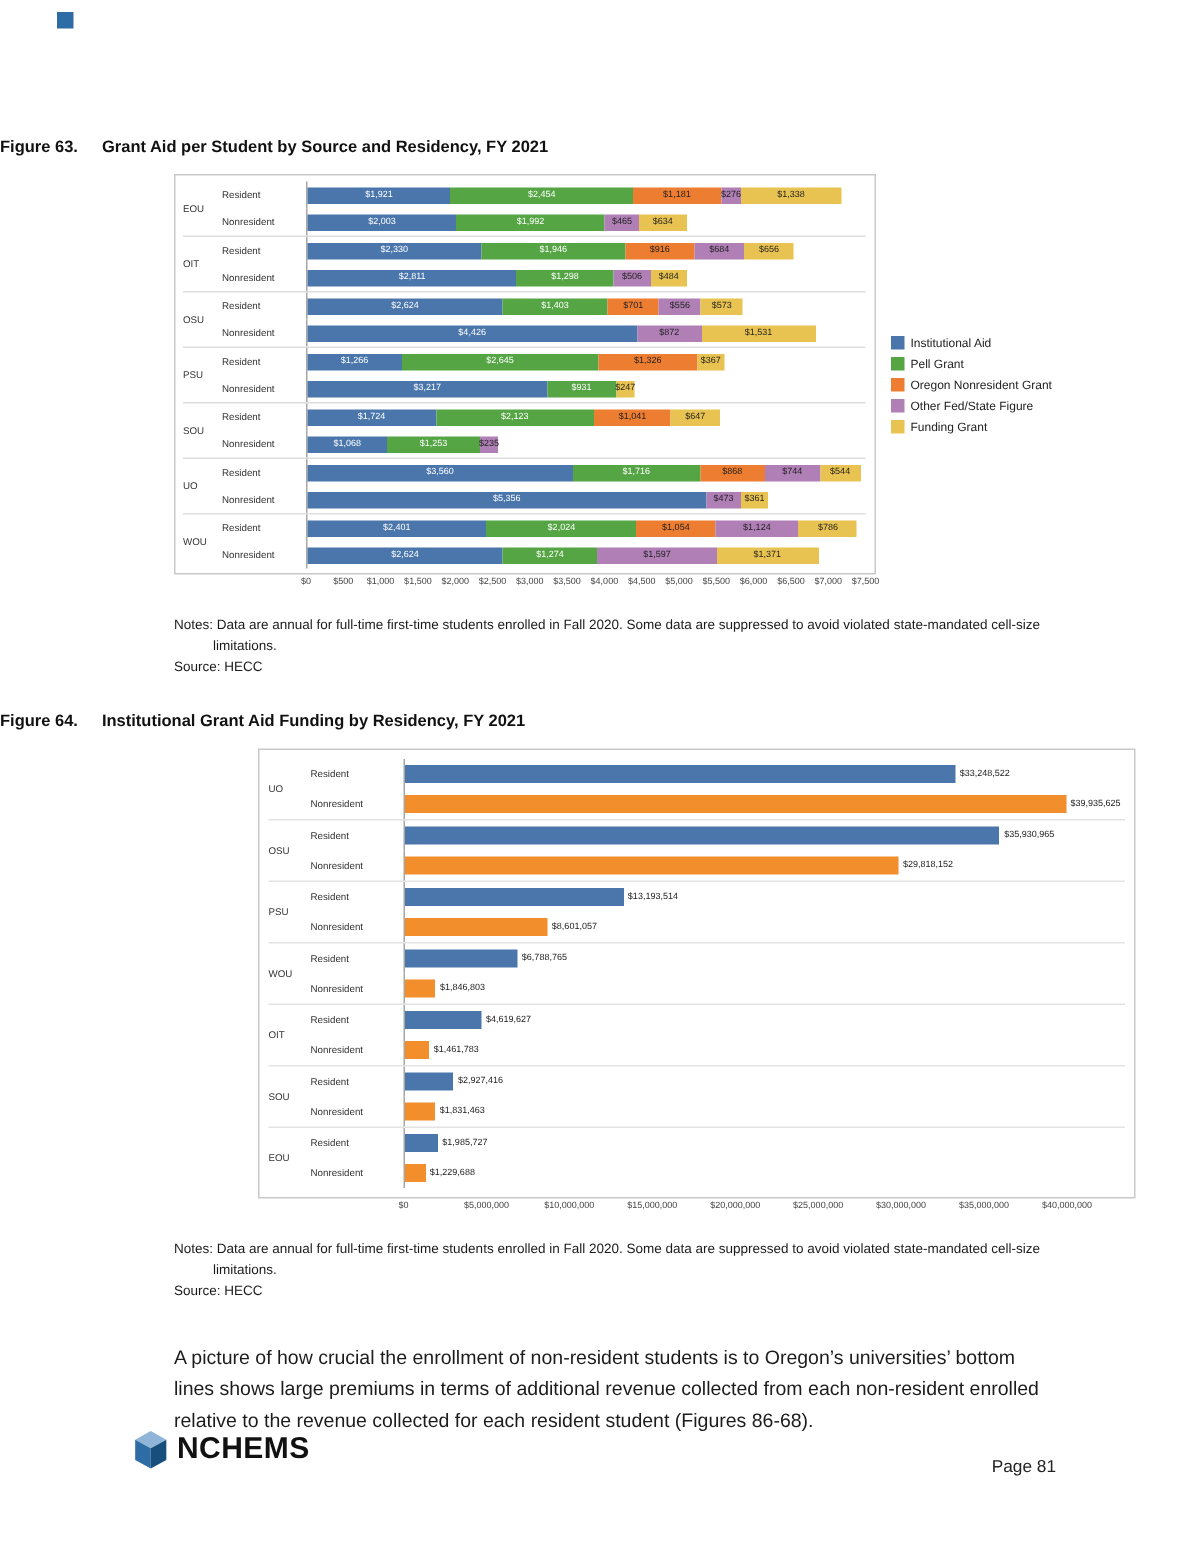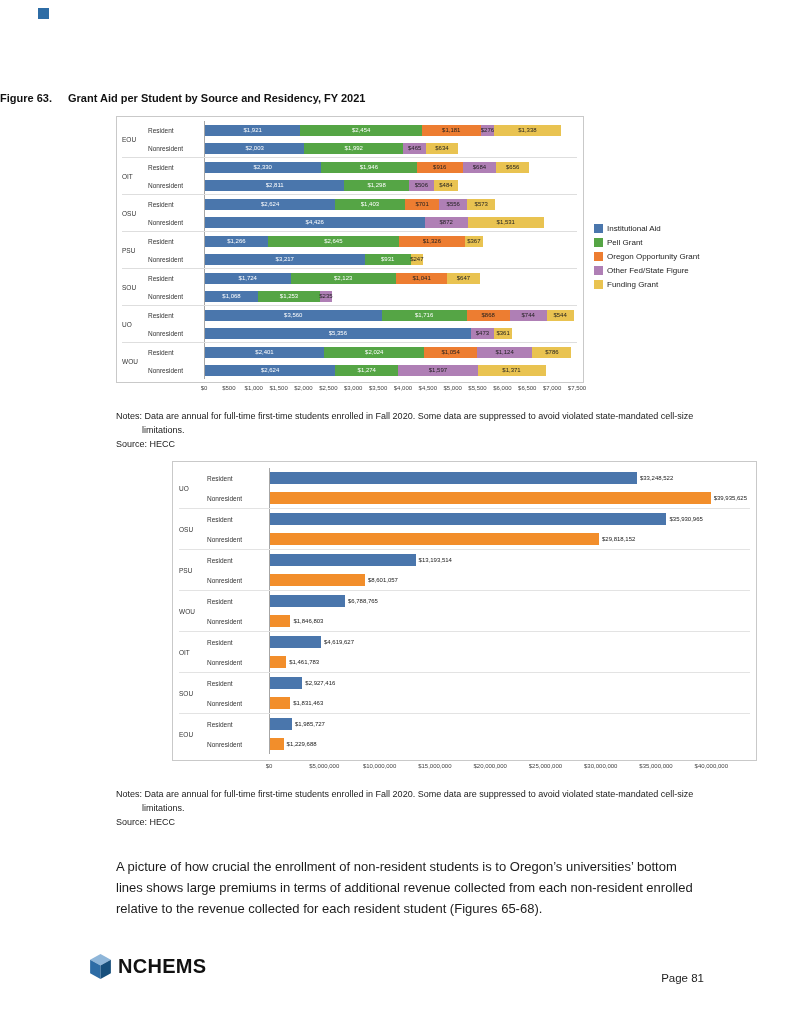--- a/index.html
+++ b/index.html
@@ -402,36 +402,39 @@
         <div class="legend-item">
           <span class="swatch" style="background: rgb(74, 118, 172);"></span>
           <span class="legend-label">Institutional Aid</span>
         </div>
         <div class="legend-item">
           <span class="swatch" style="background: rgb(85, 165, 69);"></span>
           <span class="legend-label">Pell Grant</span>
         </div>
         <div class="legend-item">
           <span class="swatch" style="background: rgb(237, 125, 49);"></span>
-          <span class="legend-label">Oregon Opportunity Grant</span>
+          <span class="legend-label">Oregon Nonresident Grant</span>
         </div>
         <div class="legend-item">
           <span class="swatch" style="background: rgb(175, 127, 181);"></span>
           <span class="legend-label">Other Fed/State Figure</span>
         </div>
         <div class="legend-item">
           <span class="swatch" style="background: rgb(233, 195, 81);"></span>
           <span class="legend-label">Funding Grant</span>
         </div>
       </div>
   </div>
 
   <p class="notes">Notes: Data are annual for full-time first-time students enrolled in Fall 2020. Some data are suppressed to avoid violated state-mandated cell-size limitations.</p>
   <p class="source">Source: HECC</p>
 
+  <div class="fig-title" id="title64">
+    <span class="fig-label">Figure 64.</span><span>Institutional Grant Aid Funding by Residency, FY 2021</span>
+  </div>
 
   <div class="chart64-wrap">
     <div class="chart-col">
       <div class="frame64">
         <div id="fig64-rows">
             <div class="hb-group">
               <div class="inst-label2">UO</div>
               <div class="group-rows" style="flex: 1 1 0%;">
                 <div class="hb-row">
                   <div class="res-label2">Resident</div>
@@ -575,21 +578,21 @@
           <span class="tick" style="left: 68.9655%;">$30,000,000</span>
           <span class="tick" style="left: 80.4598%;">$35,000,000</span>
           <span class="tick" style="left: 91.954%;">$40,000,000</span>
         </div>
     </div>
   </div>
 
   <p class="notes">Notes: Data are annual for full-time first-time students enrolled in Fall 2020. Some data are suppressed to avoid violated state-mandated cell-size limitations.</p>
   <p class="source">Source: HECC</p>
 
-  <p class="body-text">A picture of how crucial the enrollment of non-resident students is to Oregon’s universities’ bottom lines shows large premiums in terms of additional revenue collected from each non-resident enrolled relative to the revenue collected for each resident student (Figures 65-68).</p>
+  <p class="body-text">A picture of how crucial the enrollment of non-resident students is to Oregon’s universities’ bottom lines shows large premiums in terms of additional revenue collected from each non-resident enrolled relative to the revenue collected for each resident student (Figures 86-68).</p>
 
   <div class="logo">
     <svg width="25" height="27" viewBox="0 0 24 26" aria-hidden="true">
       <polygon points="12,1 22,6.5 12,12 2,6.5" fill="#8fb6d9"></polygon>
       <polygon points="2,6.5 12,12 12,25 2,19.5" fill="#2d6ca5"></polygon>
       <polygon points="22,6.5 12,12 12,25 22,19.5" fill="#174f7c"></polygon>
     </svg>
     <span class="logo-text">NCHEMS</span>
   </div>
   <span class="page-number">Page 81</span>

